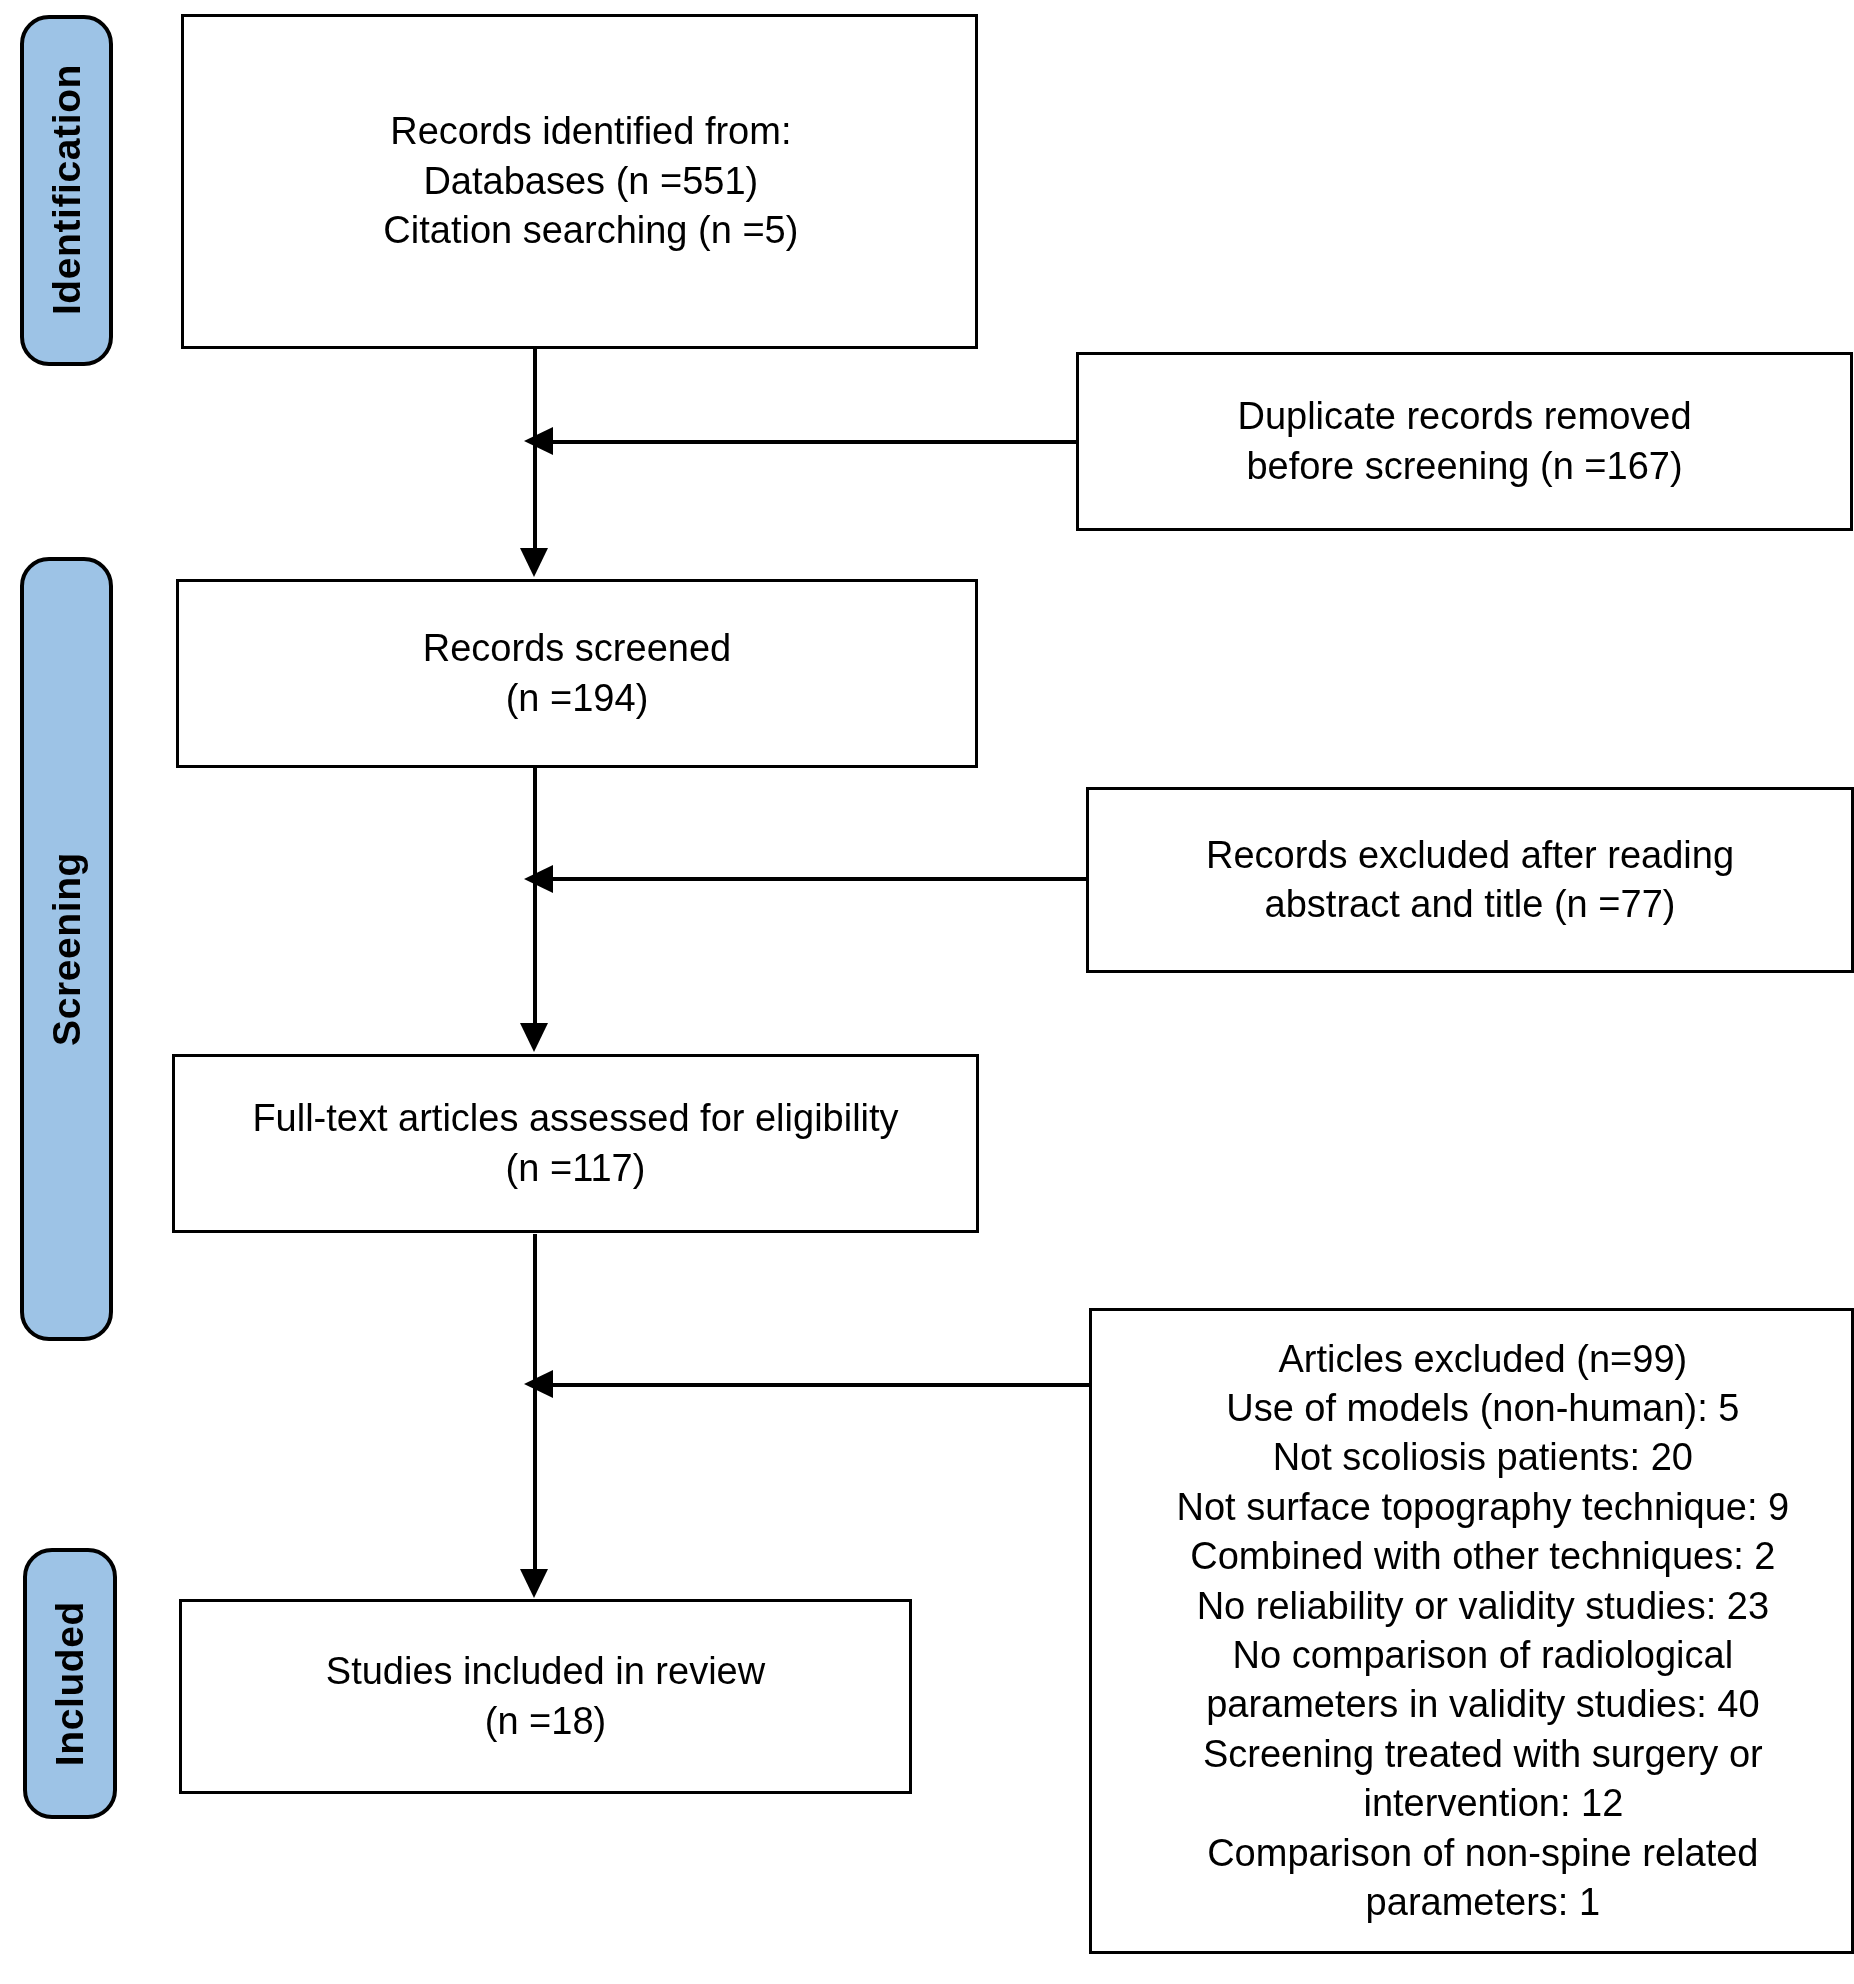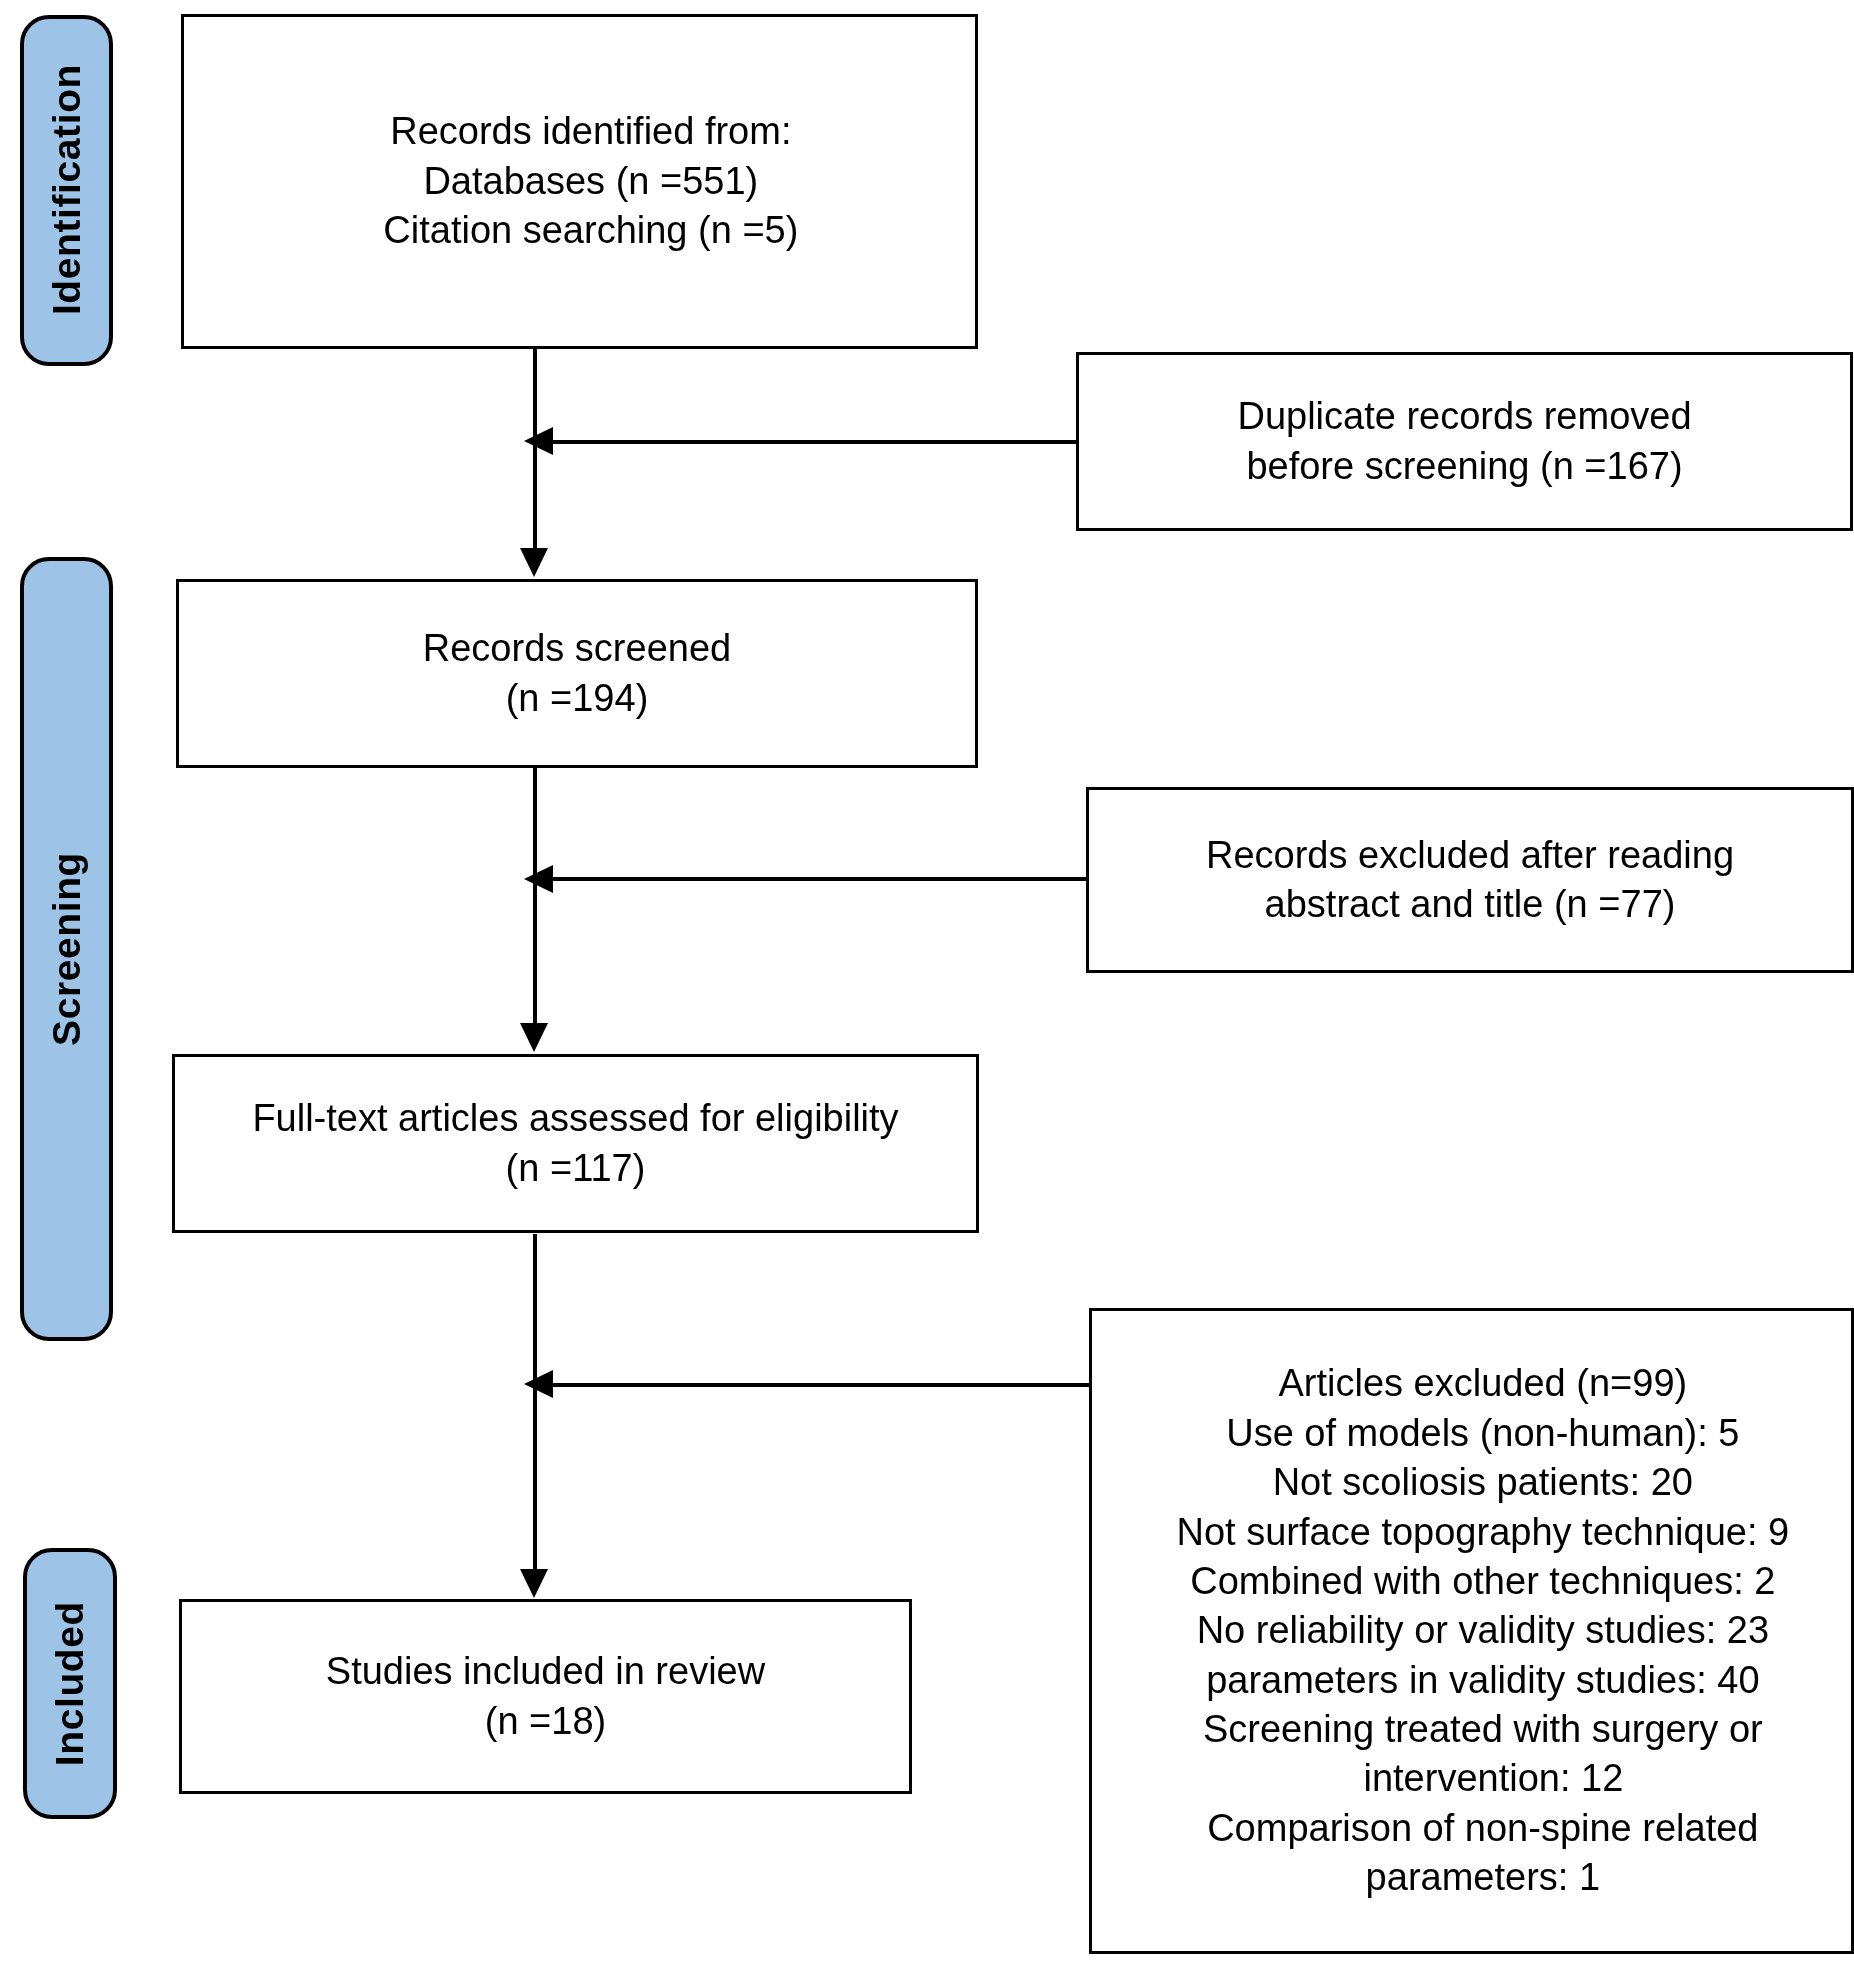--- a/index.html
+++ b/index.html
@@ -130,20 +130,21 @@
   </div>
 
   <div class="box left" style="left:1089px;top:1301px;width:765px;height:646px;margin-top:7px;">
     <div class="inner">
       <span class="ln">Articles excluded (n=99)</span>
       <span class="ln">Use of models (non-human): 5</span>
       <span class="ln">Not scoliosis patients: 20</span>
       <span class="ln">Not surface topography technique: 9</span>
       <span class="ln">Combined with other techniques: 2</span>
       <span class="ln">No reliability or validity studies: 23</span>
+      <span class="ln">No comparison of radiological</span>
       <span class="ln">parameters in validity studies: 40</span>
       <span class="ln">Screening treated with surgery or</span>
       <span class="ln">  intervention: 12</span>
       <span class="ln">Comparison of non-spine related</span>
       <span class="ln">parameters: 1</span>
     </div>
   </div>
 
   <div class="box center" style="left:179px;top:1599px;width:733px;height:195px;">
     <div class="inner">

